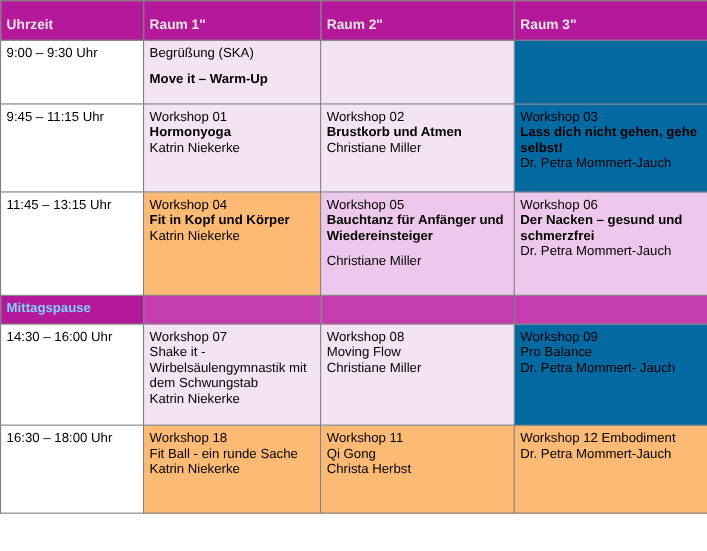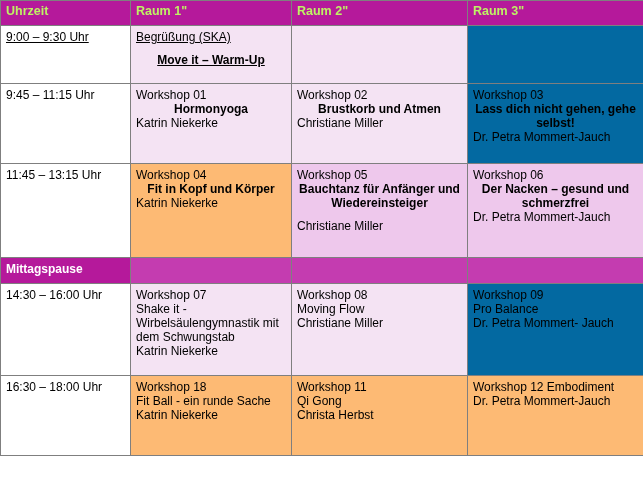--- a/index.html
+++ b/index.html
@@ -28,25 +28,25 @@
     text-align: left;
   }
   col.c-time { width: 130px; }
   col.c-r1 { width: 161px; }
   col.c-r2 { width: 176px; }
   col.c-r3 { width: 176px; }
 
   
   tr.header-row th {
     background: #b5199b;
-    color: #bef264;
+    color: #e5e5e5;
     font-weight: bold;
     font-size: 12.5px;
     height: 18px;
-    padding-top: 3px;
+    padding-top: 14px;
     padding-bottom: 3px;
   }
   
   td.time-cell {
     background: #ffffff;
     font-weight: bold;
     font-size: 12px;
     white-space: nowrap;
   }
   
@@ -58,50 +58,50 @@
   }
   td.cell-strong {
     background: #eec8ec;
   }
   td.cell-white {
     background: #0369a1;
   }
   
   tr.break-row td.break-label {
     background: #b5199b;
-    color: #ffffff;
+    color: #7dd3fc;
     font-weight: bold;
     height: 16px;
   }
   tr.break-row td.break-fill {
     background: #c43cb0;
   }
   .line { display: block; }
-  .b { font-weight: bold; text-align: center; }
+  .b { font-weight: bold; }
   .sp { display: block; height: 9px; }
 </style>
 </head>
 <body>
 
 <table class="schedule">
   <colgroup>
     <col class="c-time">
     <col class="c-r1">
     <col class="c-r2">
     <col class="c-r3">
   </colgroup>
   <tbody>
     <tr class="header-row">
       <th>Uhrzeit</th>
       <th>Raum 1"</th>
       <th>Raum 2"</th>
       <th>Raum 3"</th>
     </tr>
 
-    <tr style="height:58px;text-decoration:underline;">
+    <tr style="height:58px;">
       <td class="time-cell">9:00 – 9:30 Uhr</td>
       <td class="cell-light">
         <span class="line">Begrüßung (SKA)</span>
         <span class="sp"></span>
         <span class="line b">Move it – Warm-Up</span>
       </td>
       <td class="cell-light"></td>
       <td class="cell-white"></td>
     </tr>
 

